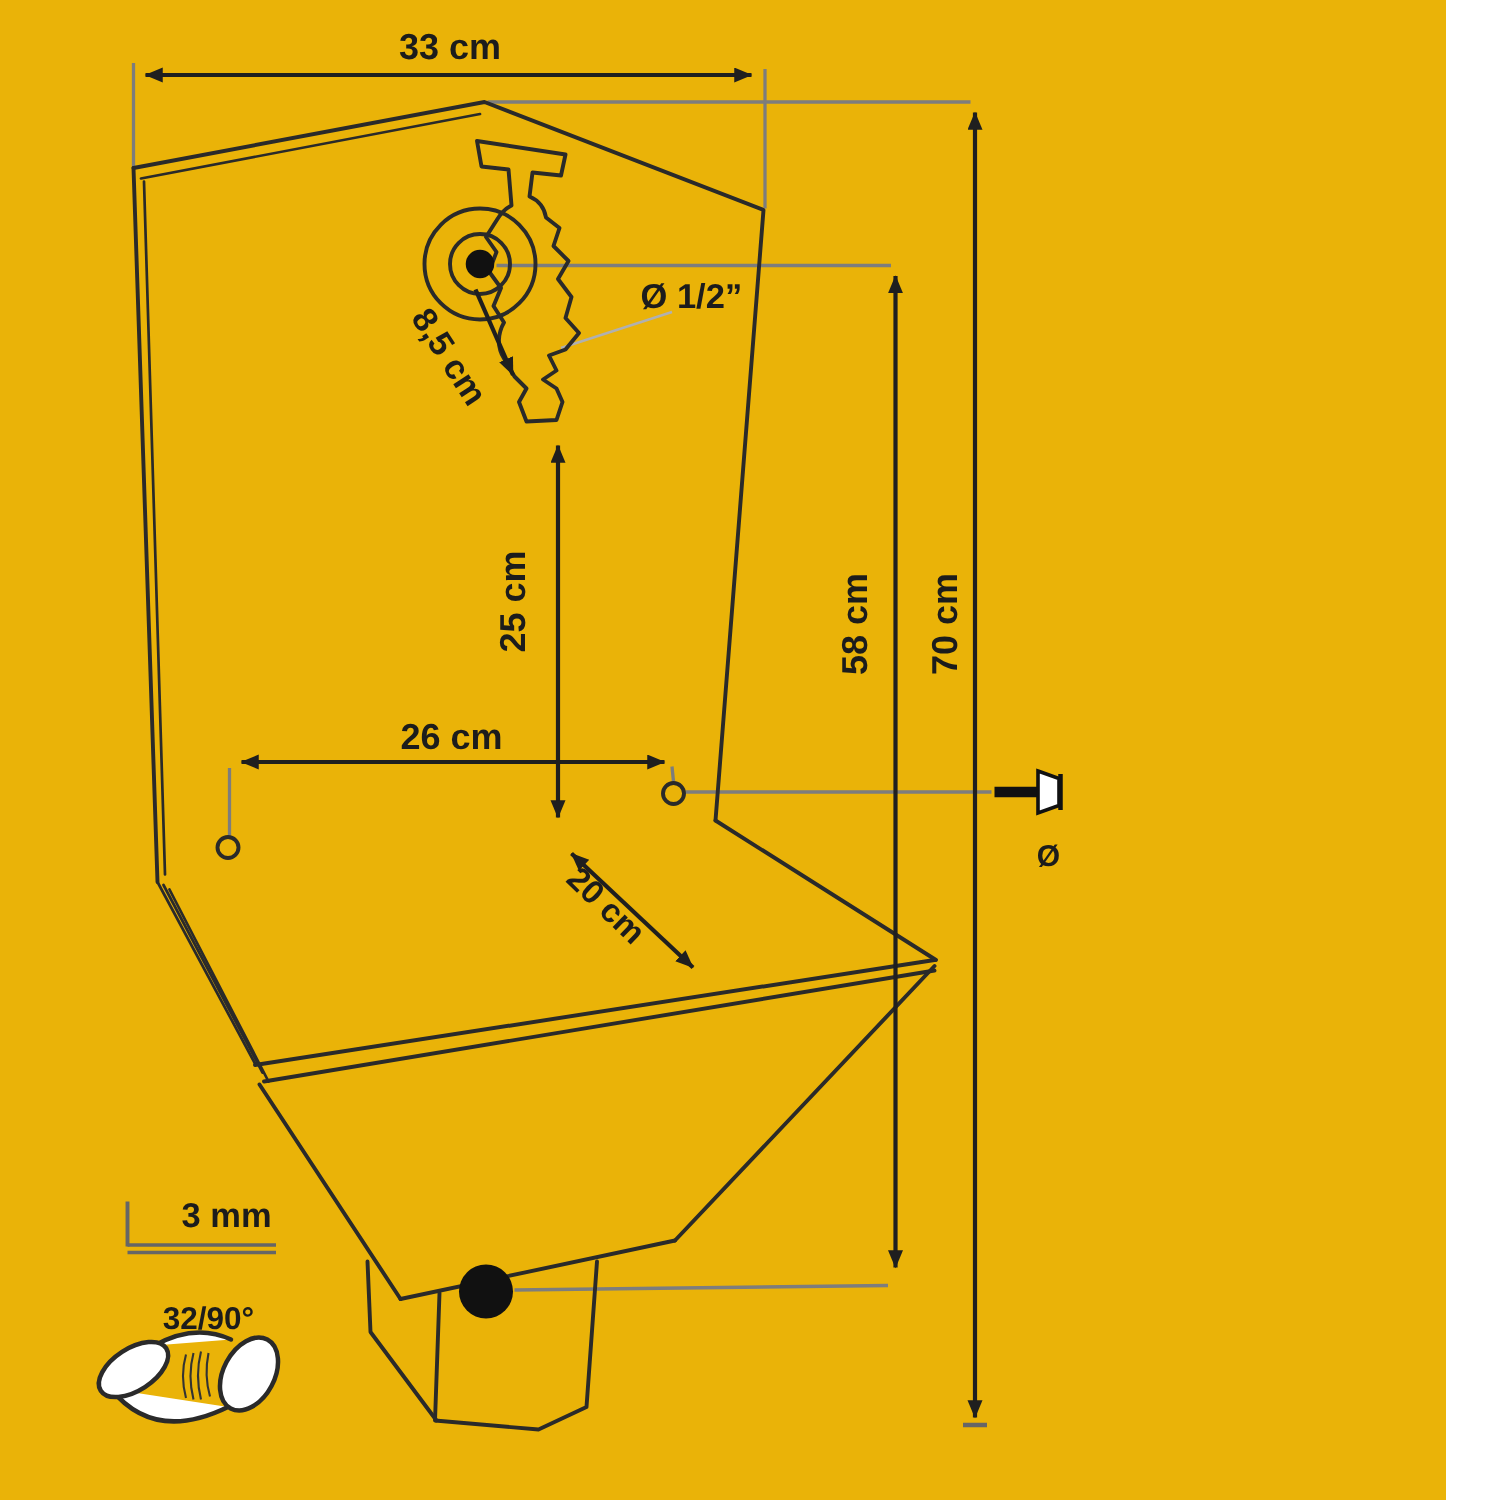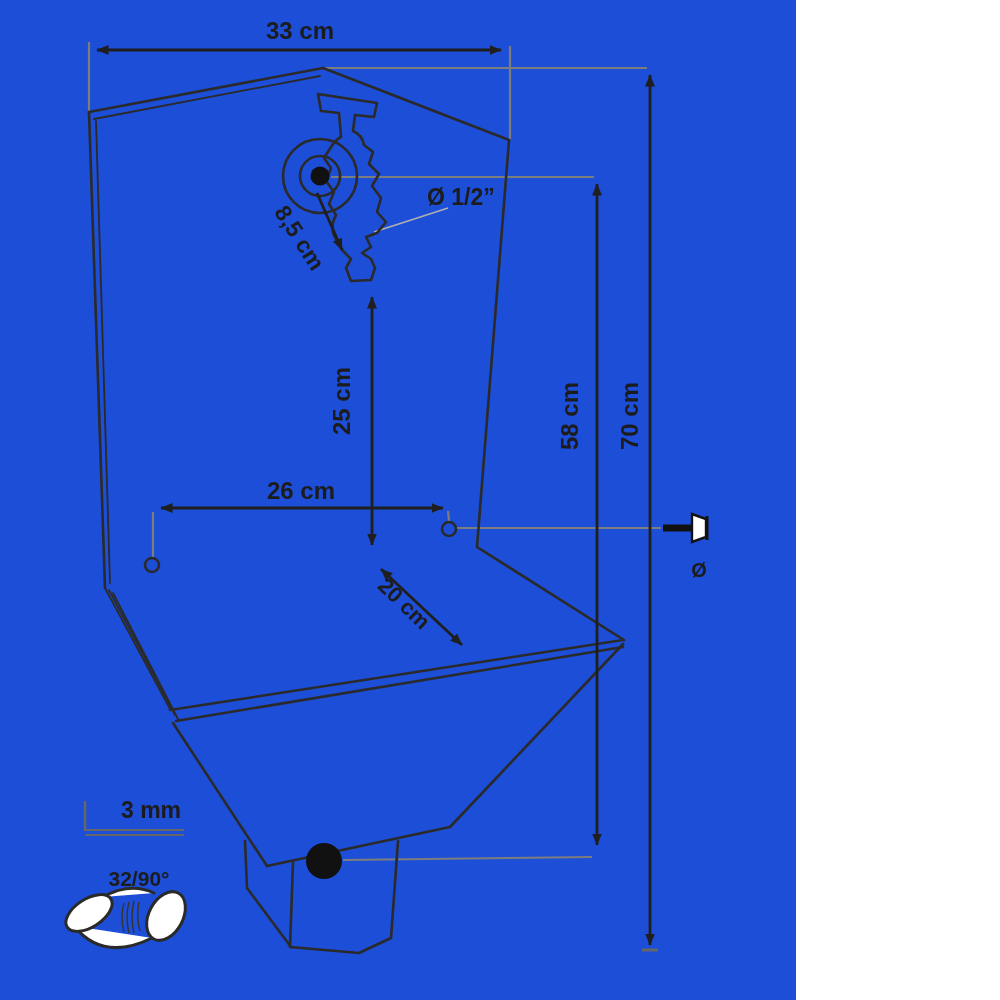--- a/index.html
+++ b/index.html
@@ -1,16 +1,16 @@
 <!DOCTYPE html>
 <html><head>
 <meta charset="utf-8">
 <style>
   html,body{margin:0;padding:0;background:#ffffff;}
-  .canvas{width:796px;height:1000px;background:#1d4ed8;position:relative;overflow:hidden;
+  .canvas{width:964px;height:1000px;background:#eab308;position:relative;overflow:hidden;
           font-family:"Liberation Sans", sans-serif;text-decoration:underline;}
   svg{display:block;}
   text{font-family:"Liberation Sans", sans-serif;font-weight:700;fill:#1c1c1c;}
   .t24{font-size:24px;} .t23{font-size:23px;} .t22{font-size:22px;} .t21{font-size:21px;} .t20{font-size:20px;}
   .obj{stroke:#2a2a2a;stroke-width:2.6;fill:none;stroke-linejoin:round;stroke-linecap:round;}
   .obj-thin{stroke:#2a2a2a;stroke-width:1.8;fill:none;stroke-linecap:round;}
   .dim{stroke:#1f1f1f;stroke-width:2.8;fill:none;}
   .ref{stroke:#7d7d7d;stroke-width:2.2;fill:none;}
   .ref-thin{stroke:#b0b0b0;stroke-width:1.6;fill:none;}
   .icon{stroke:#2a2a2a;stroke-width:3;fill:#ffffff;stroke-linejoin:round;stroke-linecap:round;}

